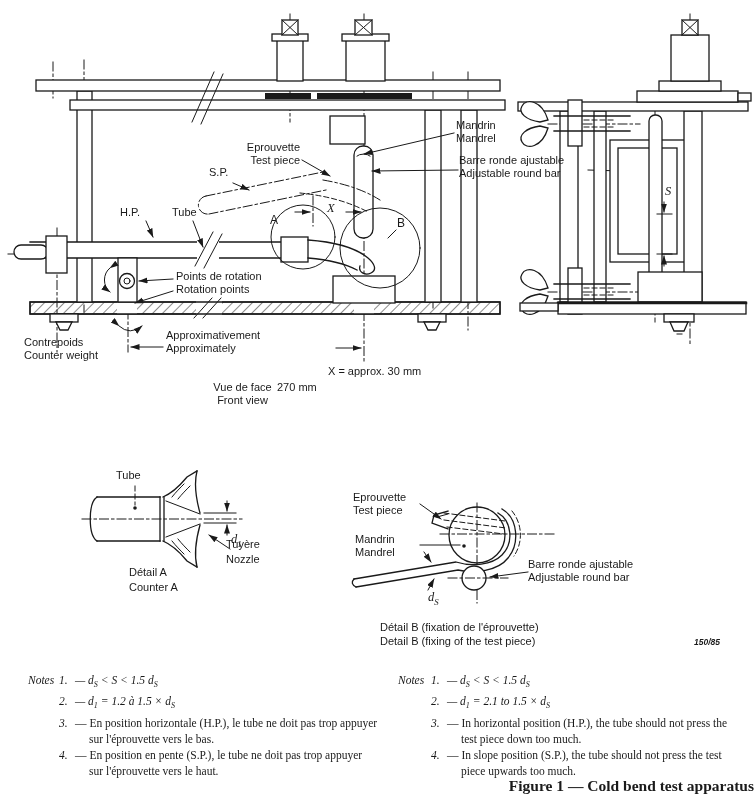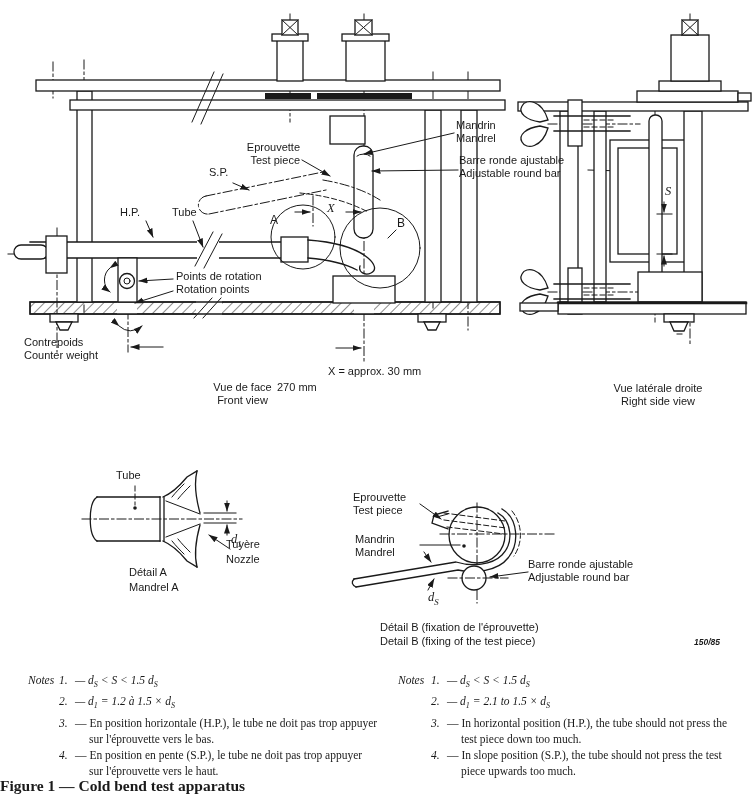--- a/index.html
+++ b/index.html
@@ -20,21 +20,21 @@
   .letter { font-size:12px; }
   .math-label { font-family:"Liberation Serif",serif; font-style:italic; font-size:12.5px; }
   sub { font-size:0.7em; }
   .notes-col { position:absolute; font-family:"Liberation Serif",serif; font-size:11.5px; line-height:16px; }
   .notes-heading { position:absolute; left:0; top:0; font-style:italic; }
   .note-items { margin-left:31px; }
   .note-item { display:flex; }
   .note-num { width:16px; flex:0 0 16px; font-style:italic; }
   .note-text { flex:1; padding-left:14px; text-indent:-14px; }
   .math { font-style:italic; }
-  .caption { position:absolute; left:0; right:0; text-align:left; font-family:"Liberation Serif",serif;
+  .caption { position:absolute; left:0; right:0; text-align:right; font-family:"Liberation Serif",serif;
              font-weight:bold; font-size:15.5px; }
   .refmark { position:absolute; font-size:8.5px; font-style:italic; font-weight:bold; }
 </style>
 </head>
 <body>
 
 <div id="stage">
 
 <svg width="754" height="805" viewBox="0 0 754 805">
   <defs>
@@ -258,42 +258,42 @@
     <div>Adjustable round bar</div>
   </div>
   <div class="lbl" style="left:176px; top:270px;">
     <div>Points de rotation</div>
     <div>Rotation points</div>
   </div>
   <div class="lbl" style="left:24px; top:336px;">
     <div>Contrepoids</div>
     <div>Counter weight</div>
   </div>
+  <div class="lbl" style="left:166px; top:329px;">
+    <div>Approximativement</div>
+    <div>Approximately</div>
+  </div>
   <div class="lbl" style="left:277px; top:337px;margin-top:44px;">270 mm</div>
   <div class="lbl" style="left:328px; top:365px;">X = approx. 30 mm</div>
   <div class="lbl ta-c" style="left:195px; top:381px; width:95px;">
     <div>Vue de face</div>
     <div>Front view</div>
   </div>
 
   <div class="lbl math-label" style="left:665px; top:185px;">S</div>
-  <div class="lbl ta-c" style="left:597px; top:382px; width:122px;">
-    <div>Vue latérale droite</div>
-    <div>Right side view</div>
-  </div>
 
   <div class="lbl" style="left:116px; top:469px;">Tube</div>
   <div class="lbl math-label" style="left:231px; top:506px;margin-top:27px;"><span>d</span><sub>1</sub><span></span></div>
   <div class="lbl" style="left:226px; top:537px; line-height:15px;">
     <div>Tuyère</div>
     <div>Nozzle</div>
   </div>
   <div class="lbl" style="left:129px; top:565px; line-height:15px;">
     <div>Détail A</div>
-    <div>Mandrel A</div>
+    <div>Counter A</div>
   </div>
 
   <div class="lbl" style="left:353px; top:491px;">
     <div>Eprouvette</div>
     <div>Test piece</div>
   </div>
   <div class="lbl" style="left:355px; top:533px;">
     <div>Mandrin</div>
     <div>Mandrel</div>
   </div>

